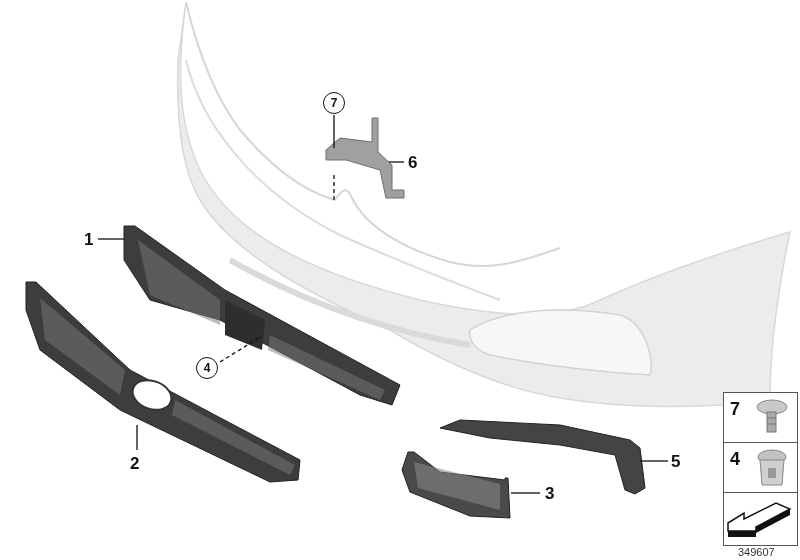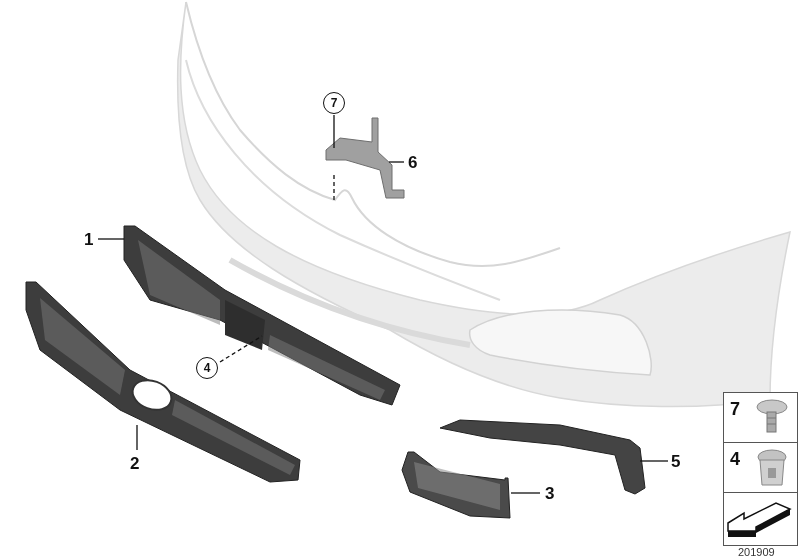--- a/index.html
+++ b/index.html
@@ -99,14 +99,14 @@
         <rect x="44" y="25" width="8" height="10" fill="#999"></rect>
       </svg>
     </div>
     <div class="cell">
       <svg width="73" height="50">
         <path d="M4,30 L20,20 L20,26 L52,10 L66,16 L32,34 L32,38 L4,38 Z" fill="#fff" stroke="#111" stroke-width="1.5"></path>
         <path d="M4,38 L32,38 L32,44 L4,44 Z M32,34 L66,16 L66,22 L32,40 Z" fill="#111"></path>
       </svg>
     </div>
   </div>
-  <div class="figno">201909</div>
+  <div class="figno">349607</div>
 </div>
 
 </body></html>

